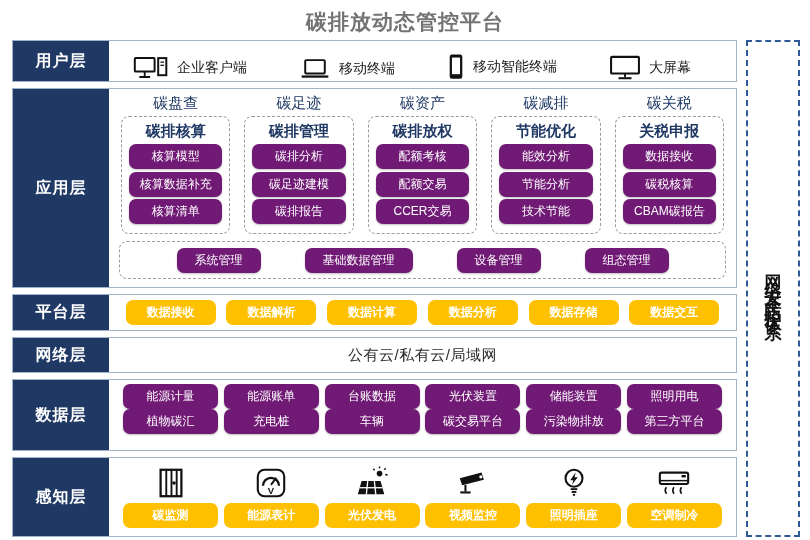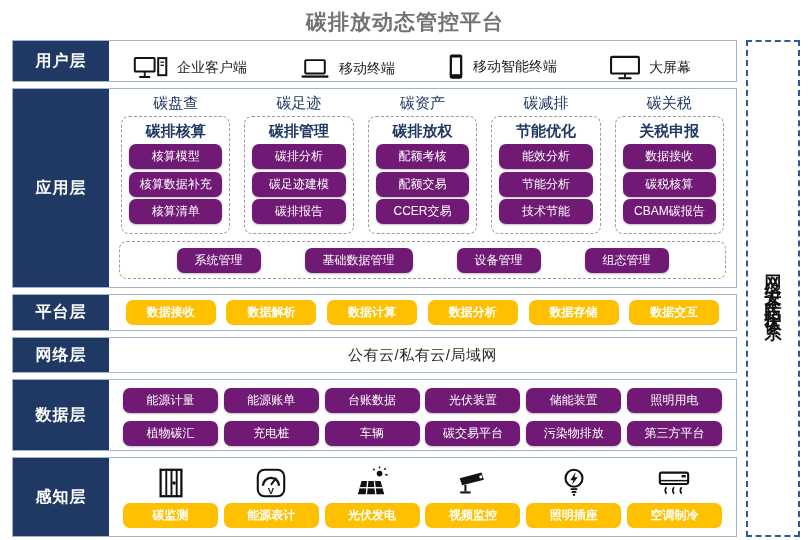--- a/index.html
+++ b/index.html
@@ -64,21 +64,21 @@
     border-radius:7px; width:90px; padding:4px 0; text-align:center; white-space:nowrap;
   }
 
   
   .band-network { height:36px; }
   .network-content { display:flex; align-items:center; justify-content:center;
     font-size:15px; color:#2b2b2b; letter-spacing:0.5px; }
 
   
   .band-data { height:72px; }
-  .data-content { display:flex; flex-direction:column; justify-content:flex-end; gap:8px; padding:4px 14px; }
+  .data-content { display:flex; flex-direction:column; justify-content:flex-start; gap:0; padding:4px 14px; }
   .data-row { display:flex; justify-content:space-between; }
   .data-row .navy-btn { width:95px; }
 
   
   .band-sensing { flex-grow:0; height:80px; }
   .sensing-content { display:flex; justify-content:space-between; padding:5px 14px 8px; }
   .sense-item { width:95px; display:flex; flex-direction:column; align-items:center; justify-content:space-between; }
   .sense-item .amber-btn { width:95px; }
   .sense-icon { height:40px; display:flex; align-items:center; justify-content:center; }
 

